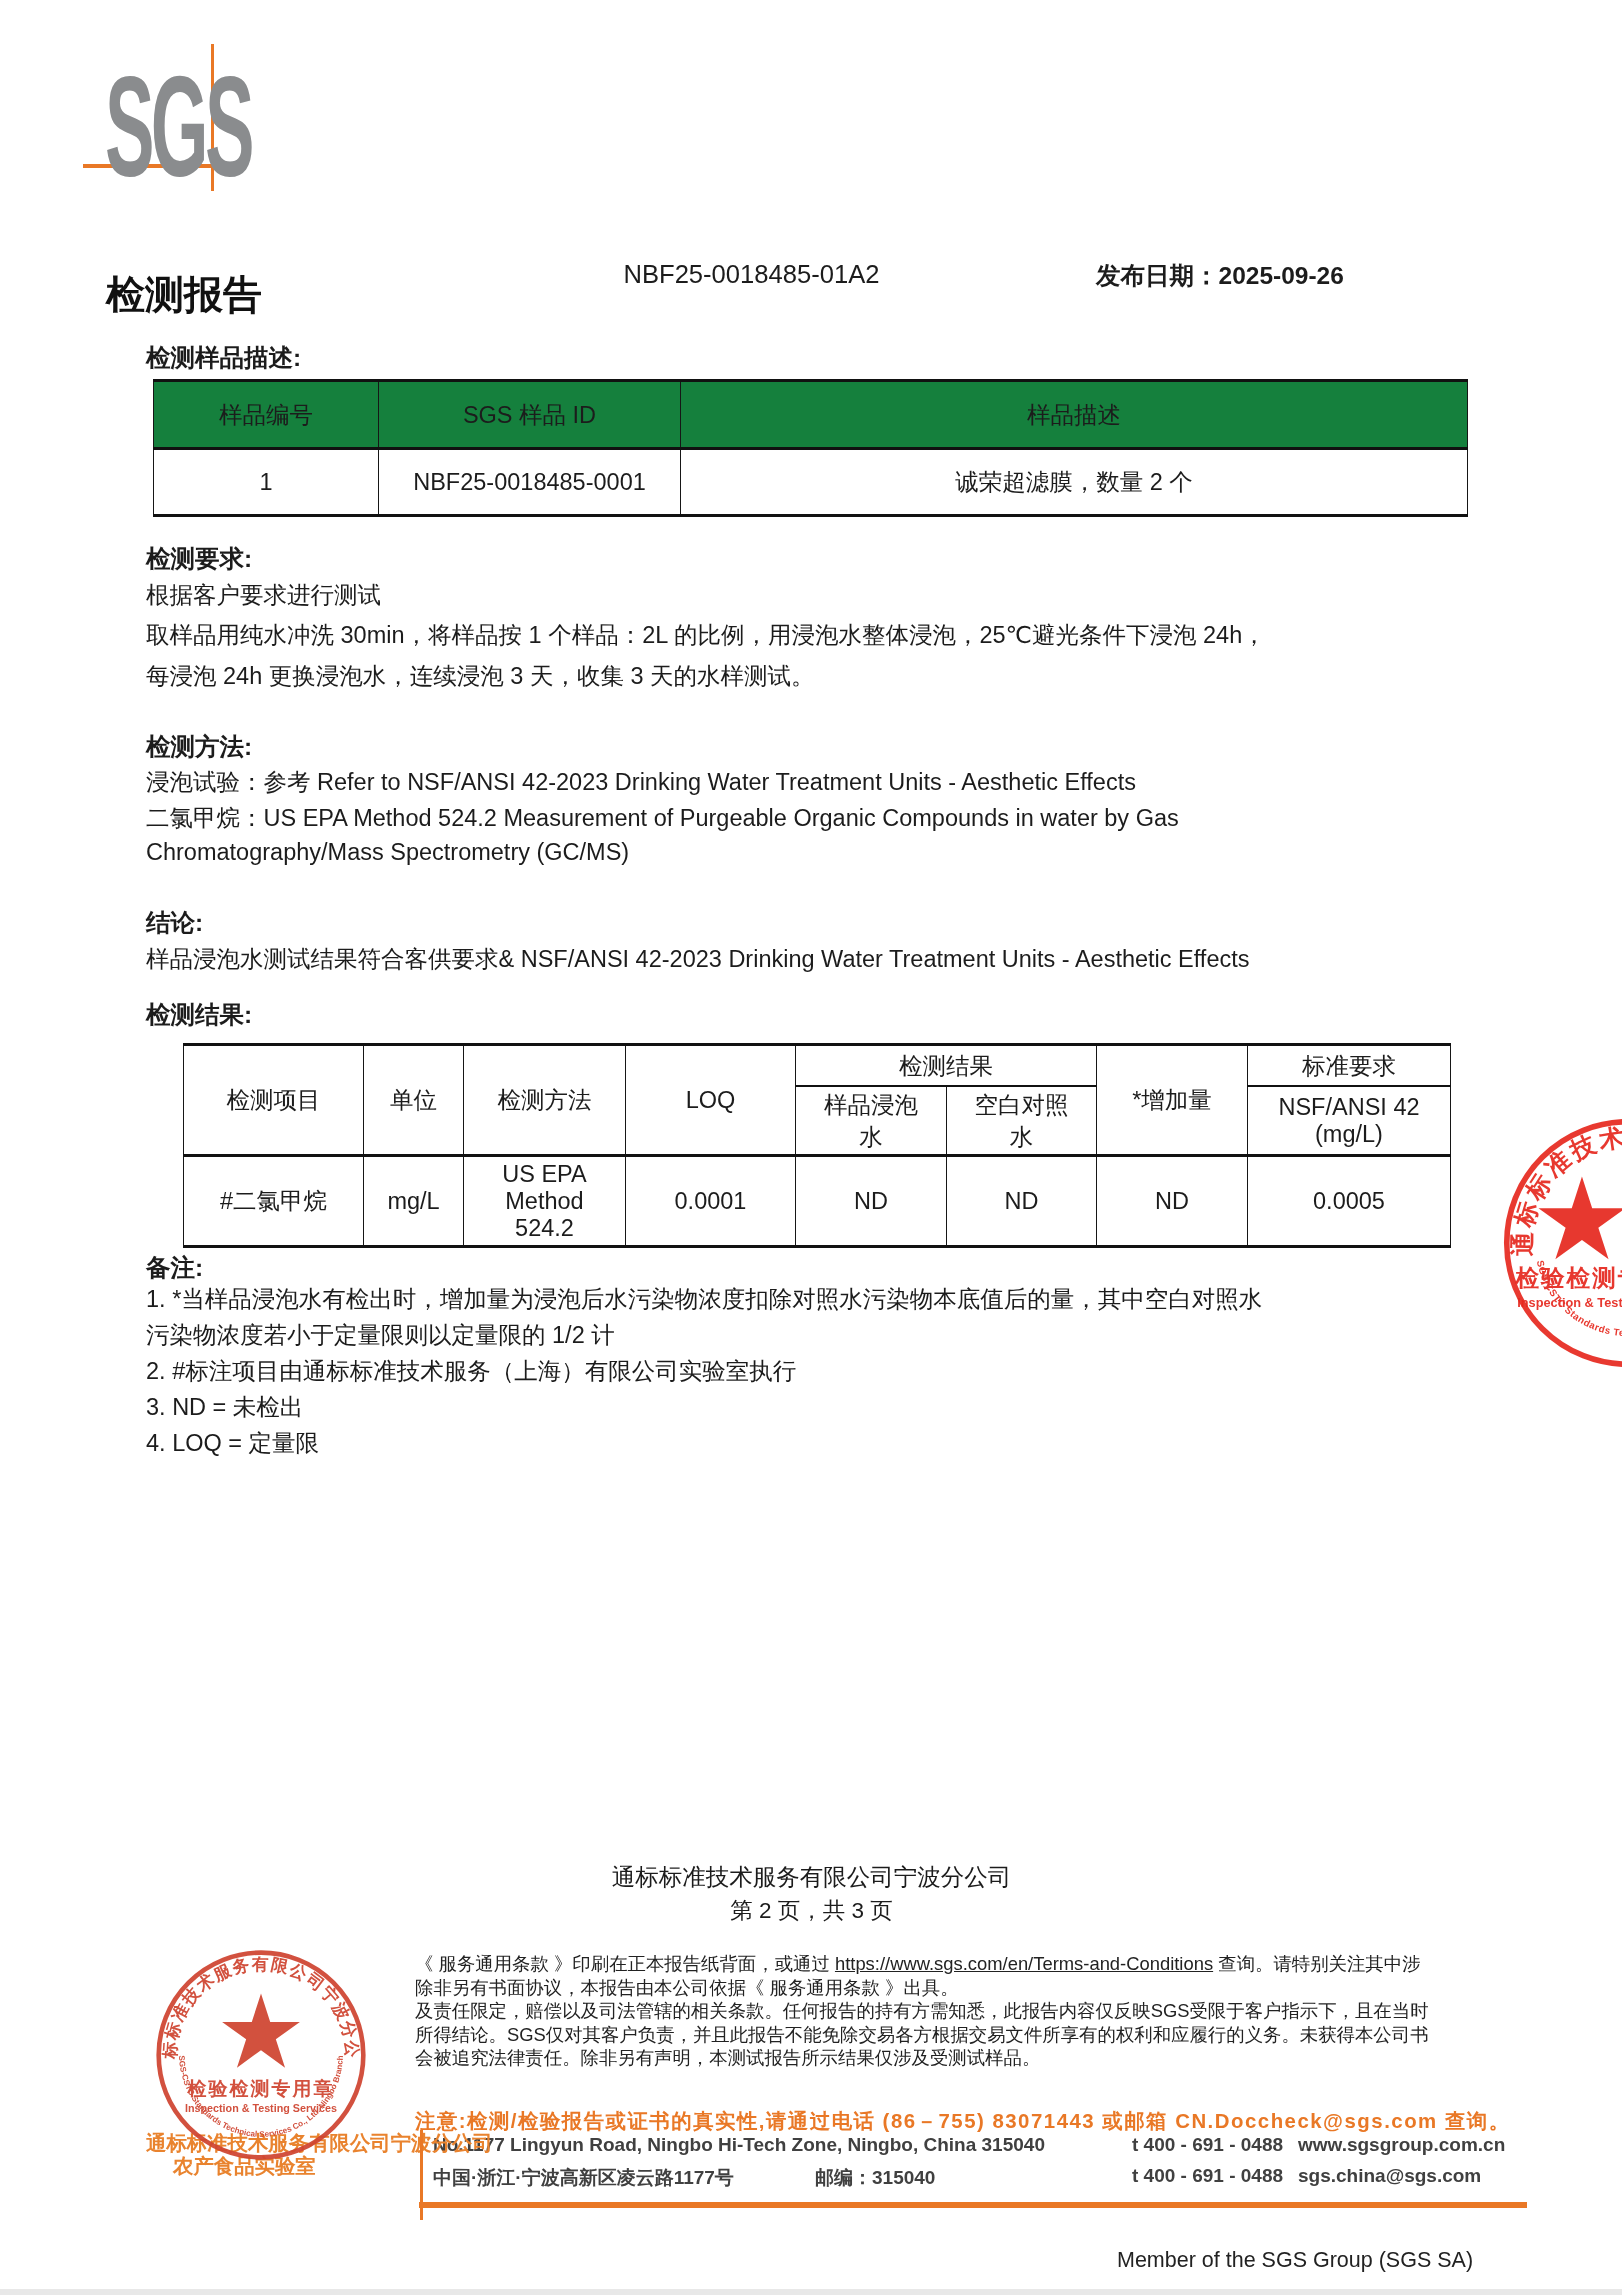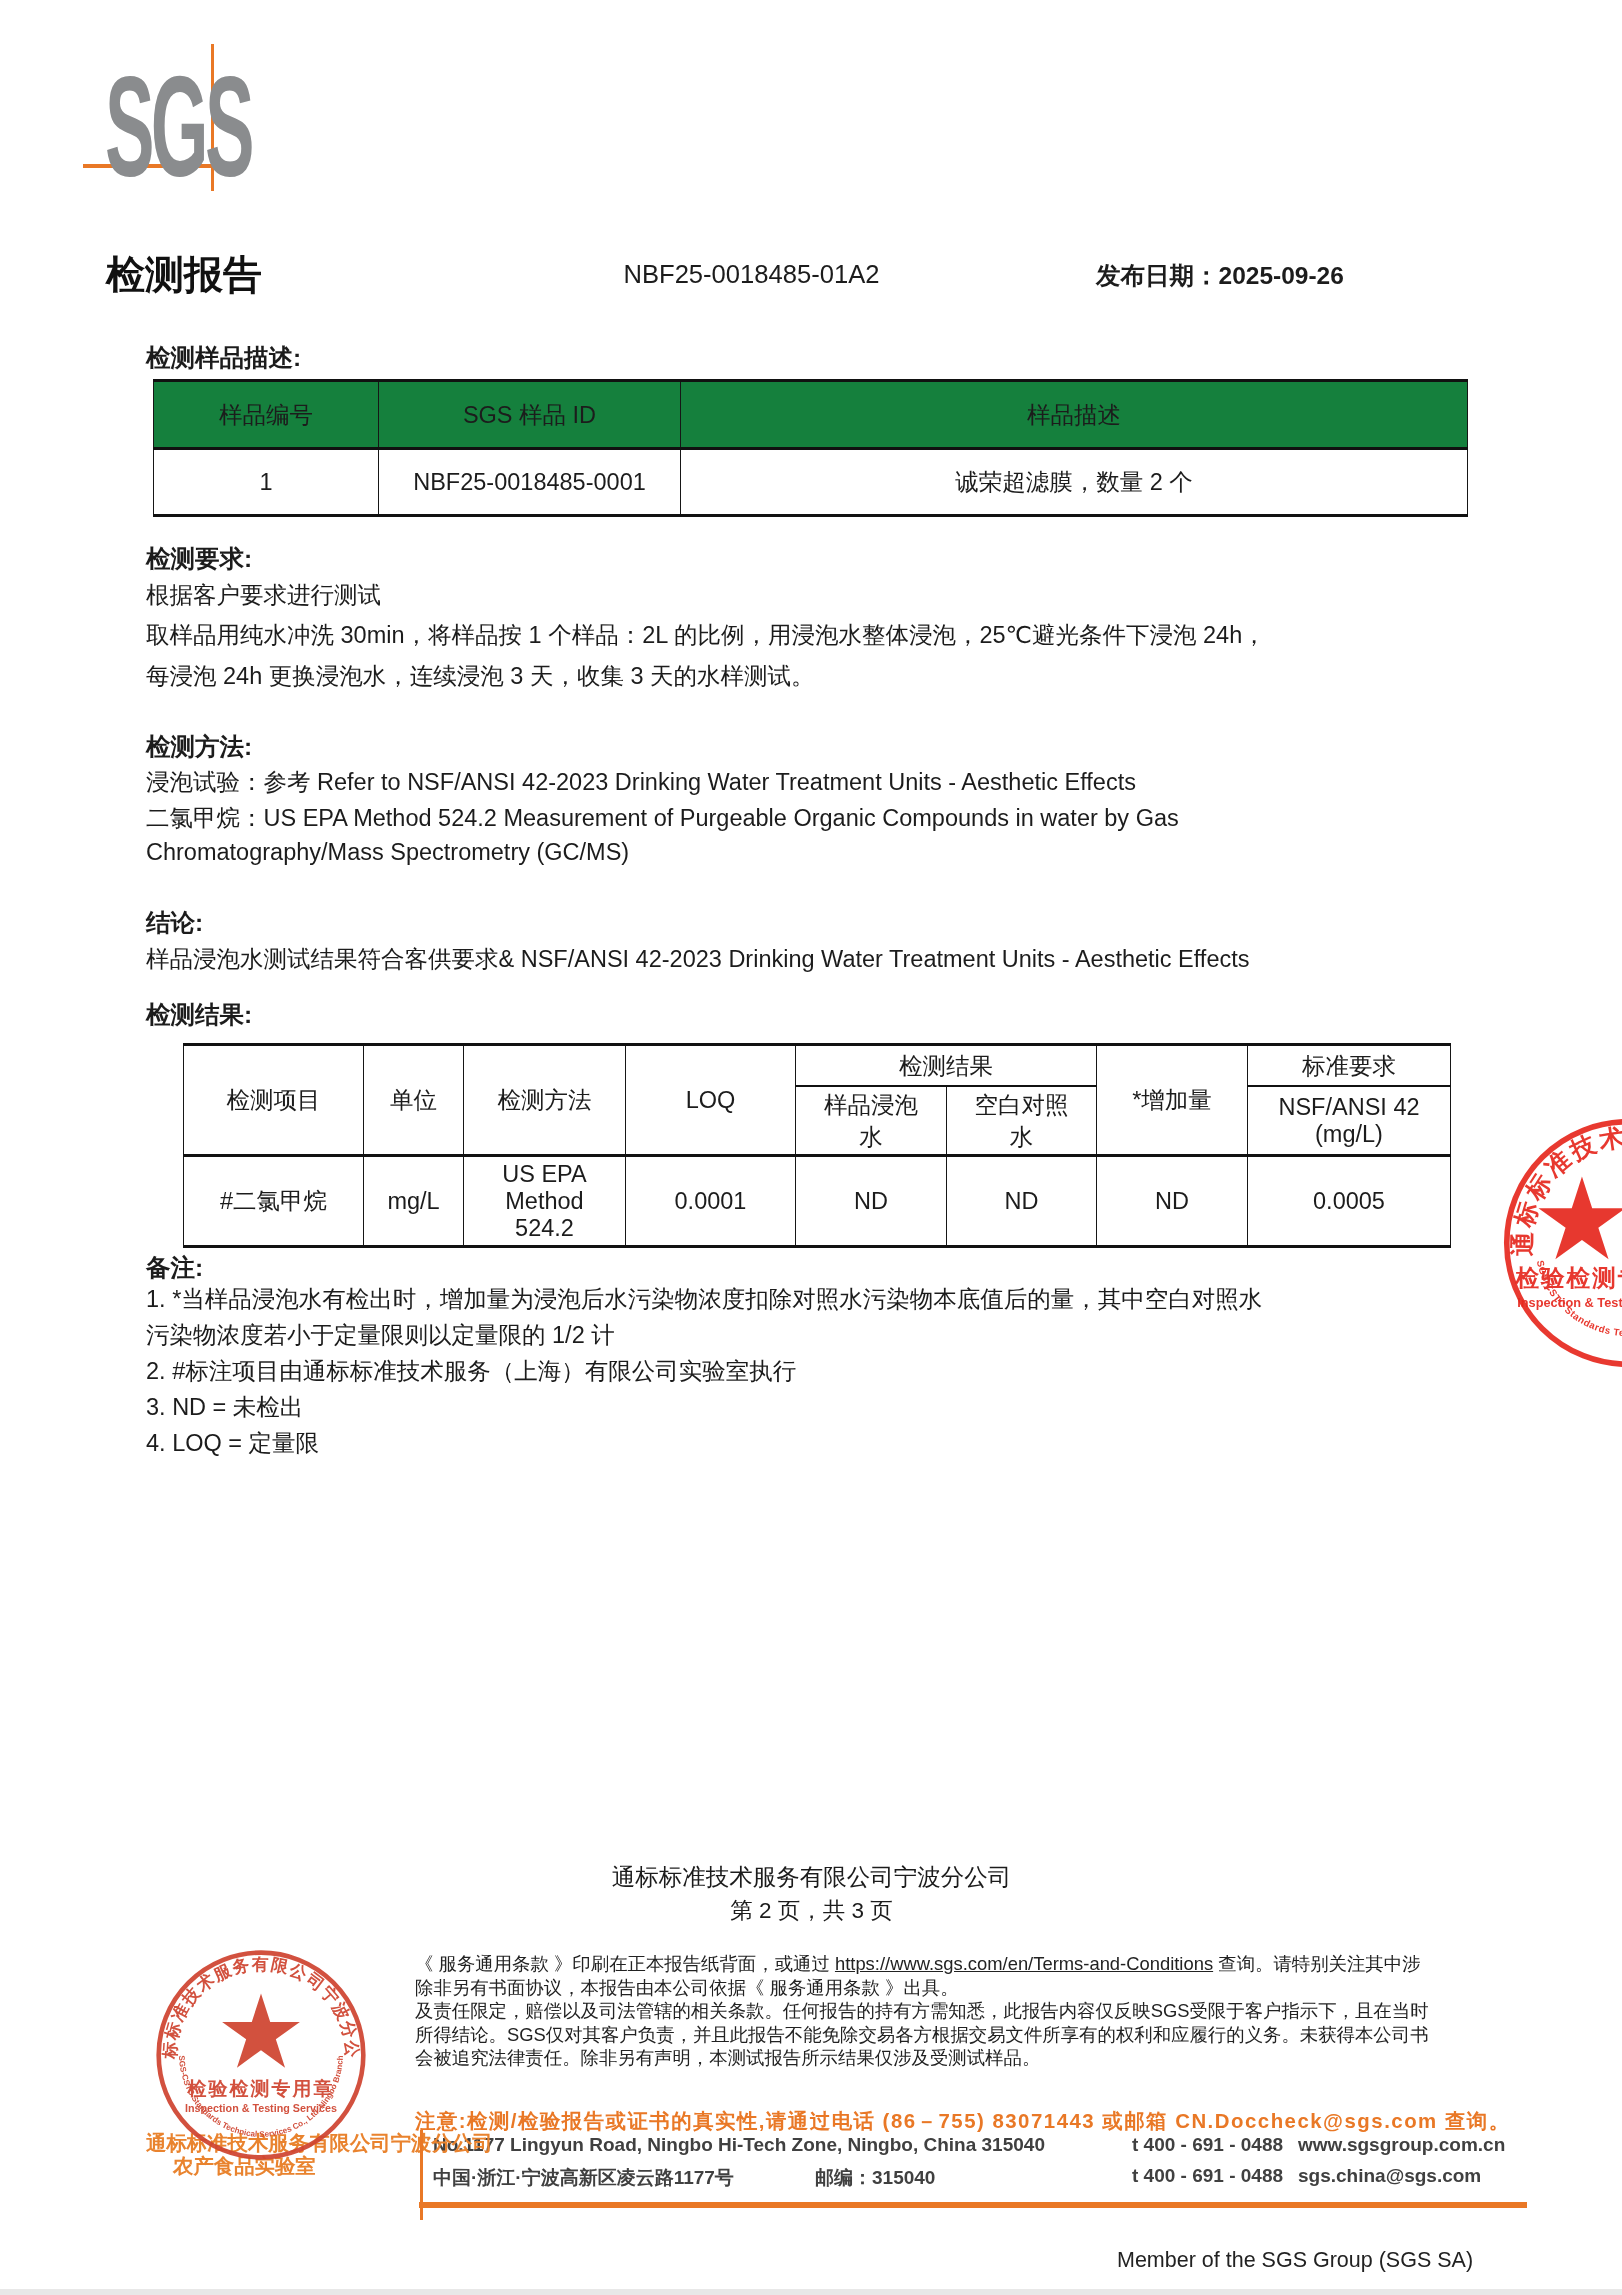--- a/index.html
+++ b/index.html
@@ -10,21 +10,21 @@
   }
   .abs{position:absolute;}
   
   .logo{
     font-weight:700;font-size:143px;line-height:1;color:#8a8c8e;
     letter-spacing:-7.2px;transform:scale(0.52,1);transform-origin:left top;
     z-index:3;
   }
   .orange-hline{background:#e97826;z-index:2;}
   .orange-vline{background:#e97826;z-index:2;}
-  .doc-title{font-size:39px;font-weight:700;color:#111;}
+  .doc-title{font-size:39px;font-weight:700;color:#111;margin-top:20px;}
   .report-no{font-size:25.6px;width:327px;text-align:center;}
   .issue-date{font-size:24.5px;font-weight:700;}
   .sec-h{font-size:24.5px;font-weight:700;}
   .body-t{font-size:23.5px;}
   
   .sample-table{
     border-collapse:collapse;table-layout:fixed;width:1314px;
     font-size:23.5px;text-align:center;
   }
   .sample-table td{border:1.5px solid #161616;vertical-align:middle;padding:0 5.1px;}

